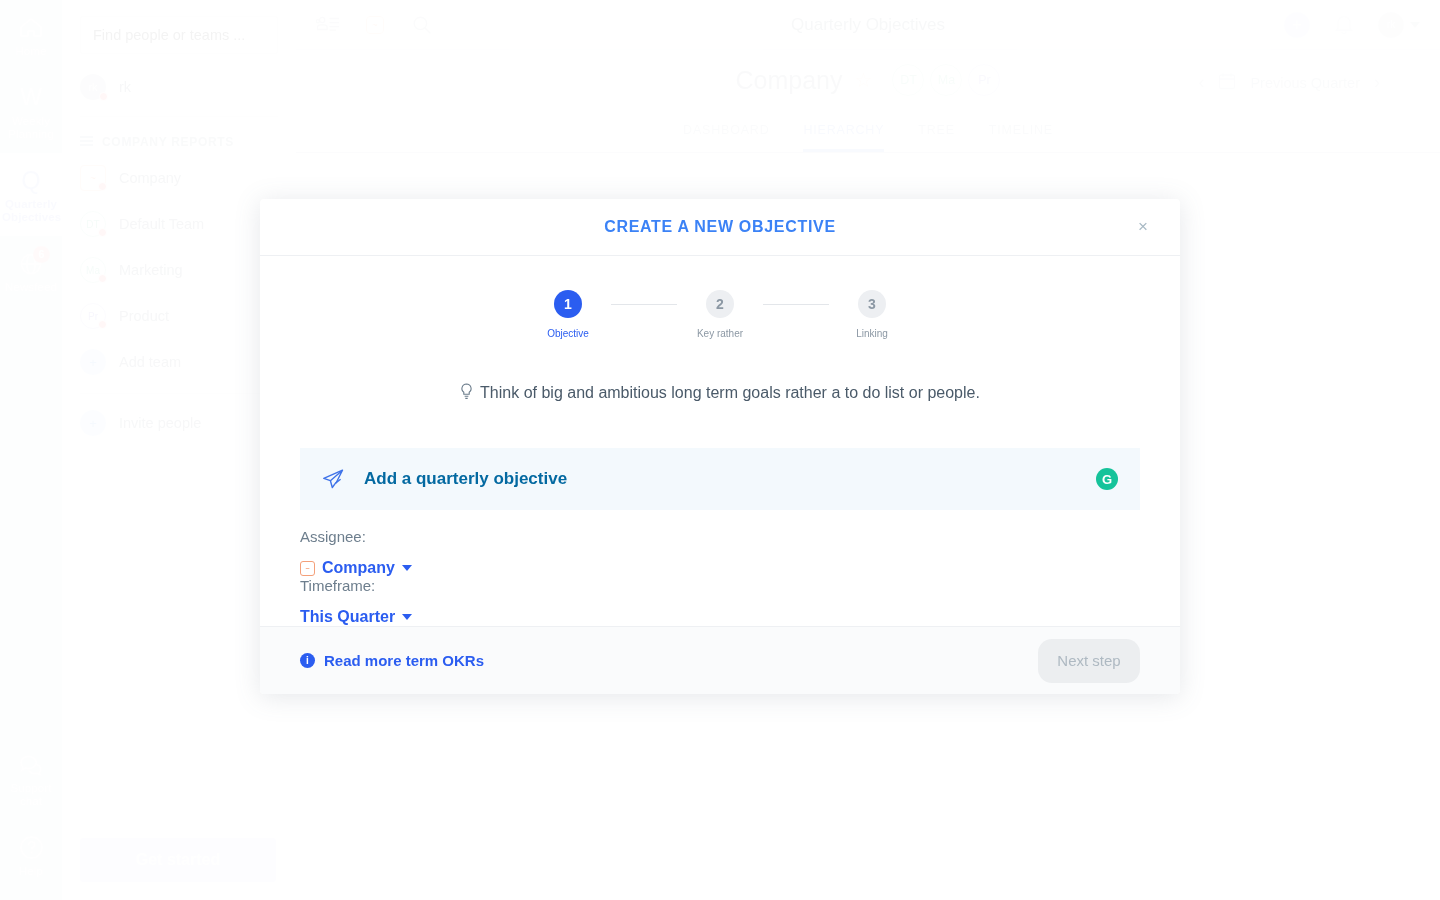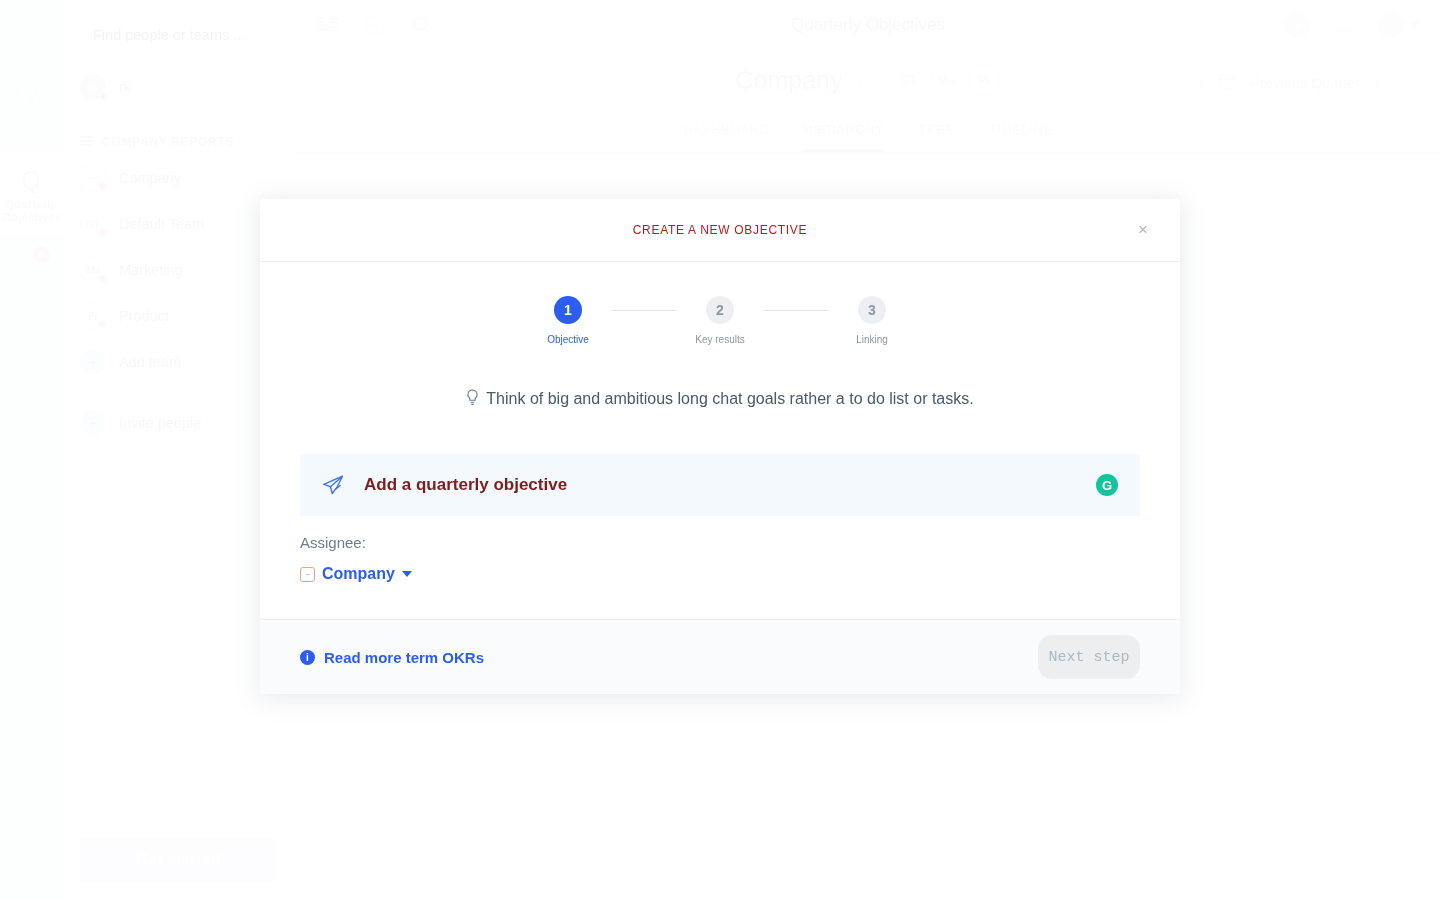--- a/index.html
+++ b/index.html
@@ -156,21 +156,21 @@
     position:absolute; left: 260px; top: 199px; width: 920px; height: 495px;
     background: #ffffff; border-radius: 4px;
     box-shadow: 0 3px 26px rgba(100,110,130,.17);
     display:flex; flex-direction:column; overflow:hidden;
   }
   .modal-head {
     height: 63px; border-bottom: 1px solid #eef0f3; position: relative;
     display:flex; align-items:center; justify-content:center;
   }
   .modal-title {
-    font-size: 12px; font-weight: normal; letter-spacing: .7px; color: #b91c1c;
+    font-size: 16px; font-weight: bold; letter-spacing: .7px; color: #3b82f6;
   }
   .modal-close {
     position:absolute; right: 26px; top: 50%; margin-top:-11px;
     width: 22px; height: 22px; color: #a9bac5; font-size: 17px;
     display:flex; align-items:center; justify-content:center; cursor:pointer;
   }
   .modal-body { flex: 1; padding: 34px 40px 0; }
 
   .stepper { display:flex; align-items:flex-start; justify-content:center; }
   .step { display:flex; flex-direction:column; align-items:center; width: 86px; }
@@ -189,21 +189,21 @@
     display:flex; align-items:center; justify-content:center; gap: 7px;
   }
   .bulb { color: #6b7c8b; font-size: 15px; }
 
   .obj-input {
     margin-top: 45px; height: 62px; background: #f3f9fd;
     display:flex; align-items:center; padding: 0 22px; cursor:text; position: relative;
   }
   .obj-input .plane { color:#3f73e8; flex:none; display:flex; }
   .obj-placeholder {
-    margin-left: 20px; font-size: 17px; color: #7f1d1d; font-weight: bold;
+    margin-left: 20px; font-size: 17px; color: #0369a1; font-weight: bold;
   }
   .grammarly {
     position:absolute; right: 22px; top: 50%; margin-top:-11px;
     width: 22px; height: 22px; border-radius:50%; background:#15c39a;
     color:#fff; font-size: 13px; font-weight: bold;
     display:flex; align-items:center; justify-content:center; cursor:pointer;
   }
 
   .meta-row { display:flex; margin-top: 18px; flex-direction: column; }
   .meta-col { width: 215px; }
@@ -226,21 +226,21 @@
     display:flex; align-items:center; gap: 9px;
     font-size: 15px; font-weight: bold; color: #2b5df0; cursor:pointer;
   }
   .info-badge {
     width: 15px; height: 15px; border-radius:50%; background:#2b5df0; color:#fff;
     font-size: 10px; font-weight:bold; display:flex; align-items:center; justify-content:center;
   }
   .next-btn {
     margin-left: auto; width: 102px; height: 44px; border-radius: 14px;
     background: #eceef0; color: #aeb9c2; font-size: 15px; border: none;
-    font-family: Liberation Mono, monospace; cursor: not-allowed;
+    font-family: Liberation Sans, sans-serif; cursor: not-allowed;
   }
 </style>
 </head>
 <body>
 
 <div id="app">
 
   <nav class="rail">
     <div class="rail-item">
       <span class="r-ico">
@@ -447,37 +447,37 @@
     <div class="modal-body">
 
       <div class="stepper">
         <div class="step active">
           <span class="step-num">1</span>
           <span class="step-label">Objective</span>
         </div>
         <span class="step-line"></span>
         <div class="step">
           <span class="step-num">2</span>
-          <span class="step-label">Key results</span>
+          <span class="step-label">Key rather</span>
         </div>
         <span class="step-line"></span>
         <div class="step">
           <span class="step-num">3</span>
           <span class="step-label">Linking</span>
         </div>
       </div>
 
       <div class="hint">
         <span class="bulb">
           <svg width="13" height="17" viewBox="0 0 13 17" fill="none" stroke="#6b7c8b" stroke-width="1.1">
               <path d="M6.5 1a4.6 4.6 0 0 0-2.7 8.3v1.9h5.4V9.3A4.6 4.6 0 0 0 6.5 1Z"></path>
               <path d="M4.6 13.2h3.8M5.3 15.4h2.4"></path>
             </svg>
         </span>
-        <span>Think of big and ambitious long chat goals rather a to do list or tasks.</span>
+        <span>Think of big and ambitious long term goals rather a to do list or people.</span>
       </div>
 
       <div class="obj-input">
         <span class="plane">
           <svg width="22" height="22" viewBox="0 0 22 22" fill="none" stroke="#3f73e8" stroke-width="1.4" stroke-linejoin="round">
               <path d="M20.5 2.2 1.8 10.4l6.6 2.3 1.9 6.8 3.2-4.4 5.1-3.9"></path>
               <path d="m8.4 12.7 12.1-10.5-6.6 13.1"></path>
             </svg>
         </span>
         <span class="obj-placeholder">Add a quarterly objective</span>
@@ -486,20 +486,27 @@
 
       <div class="meta-row">
         <div class="meta-col">
           <div class="meta-label">Assignee:</div>
           <div class="meta-val">
             <span class="meta-ico-sq">~</span>
             <span>Company</span>
             <span class="caret-blue"></span>
           </div>
         </div>
+        <div class="meta-col">
+          <div class="meta-label">Timeframe:</div>
+          <div class="meta-val">
+            <span>This Quarter</span>
+            <span class="caret-blue"></span>
+          </div>
+        </div>
       </div>
     </div>
 
     <div class="modal-foot">
       <span class="readmore">
         <span class="info-badge">i</span>
         <span>Read more term OKRs</span>
       </span>
       <button class="next-btn">Next step</button>
     </div>

